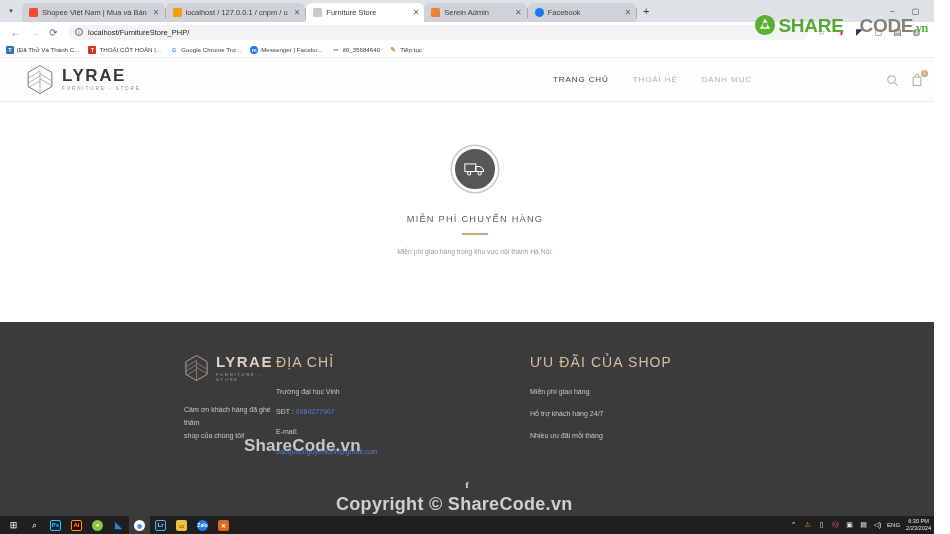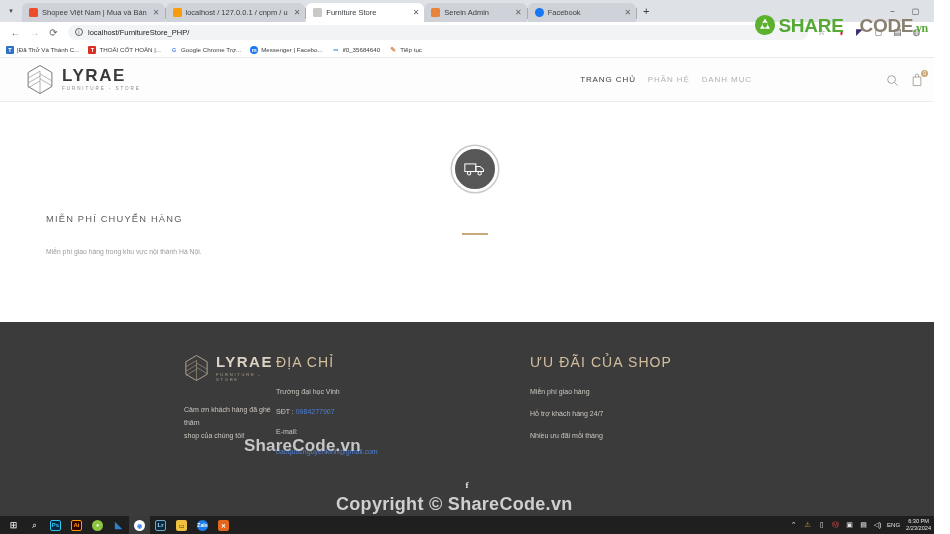--- a/index.html
+++ b/index.html
@@ -75,35 +75,35 @@
   .site-header {
     height: 44px; background: #fdfdfd; border-bottom: 1px solid #ededed;
     display: flex; align-items: center; padding: 0 26px;
   }
   .logo-wrap { display: flex; align-items: center; gap: 8px; }
   .logo-mark { width: 28px; height: 31px; flex: 0 0 auto; }
   .logo-text { line-height: 1; }
   .logo-name { font-size: 17px; letter-spacing: 1.6px; color: #3a3a3a; font-weight: 600; }
   .logo-sub { font-size: 4.6px; letter-spacing: 1.9px; color: #8c8c8c; margin-top: 2.5px; }
 
-  .nav { margin-left: auto; display: flex; align-items: center; gap: 12px; }
+  .nav { margin-left: auto; display: flex; align-items: center; gap: 24px; }
   .nav-item { font-size: 8px; letter-spacing: 0.9px; color: #b5b0ab; }
   .nav-item.active { color: #3d3d3d; }
   .header-tools { display: flex; align-items: center; gap: 12px; margin-left: 134px; }
   .icon-btn { position: relative; width: 13px; height: 14px; color: #a39c95; }
   .cart-badge {
     position: absolute; top: -3px; right: -4px; width: 7px; height: 7px; border-radius: 50%;
     background: #c9a87c; color: #fff; font-size: 4.6px; line-height: 7px; text-align: center;
   }
 
   
   .features {
     display: flex; padding: 44px 20px 0 20px; background: #fff;
   }
-  .feature { flex: 1; text-align: left; padding: 0 26px; }
+  .feature { flex: 1; text-align: center; padding: 0 26px; }
   .feat-circle {
     width: 46px; height: 46px; border-radius: 50%; background: #575757;
     margin: 0 auto 22px auto; display: flex; align-items: center; justify-content: center;
     border: 3px solid #fff; box-shadow: 0 0 0 1.5px #c9c9c9;
     color: #ffffff;
   }
   .feat-title { font-size: 9.3px; letter-spacing: 1.2px; color: #5d5d5d; }
   .feat-rule { width: 26px; height: 1.5px; background: #c9a87c; margin: 9px auto 12px auto; }
   .feat-desc { font-size: 6.8px; line-height: 1.55; color: #9b9b9b; }
 
@@ -284,21 +284,21 @@
           <path d="M20,14 L37,24 M20,21 L37,31" fill="none" stroke="#8a8a8a" stroke-width="0.9"></path>
         </svg>
         <div class="logo-text">
           <div class="logo-name">LYRAE</div>
           <div class="logo-sub">FURNITURE - STORE</div>
         </div>
       </div>
 
       <div class="nav">
         <div class="nav-item active">TRANG CHỦ</div>
-        <div class="nav-item">PHẦN HỆ</div>
+        <div class="nav-item">THOÁI HỆ</div>
         <div class="nav-item">DANH MỤC</div>
       </div>
 
       <div class="header-tools">
         <div class="icon-btn">
           <svg viewBox="0 0 14 14" width="13" height="13">
               <circle cx="6" cy="6" r="4.2" fill="none" stroke="#a39c95" stroke-width="1"></circle>
               <line x1="9.2" y1="9.2" x2="12.5" y2="12.5" stroke="#a39c95" stroke-width="1"></line>
             </svg>
         </div>

